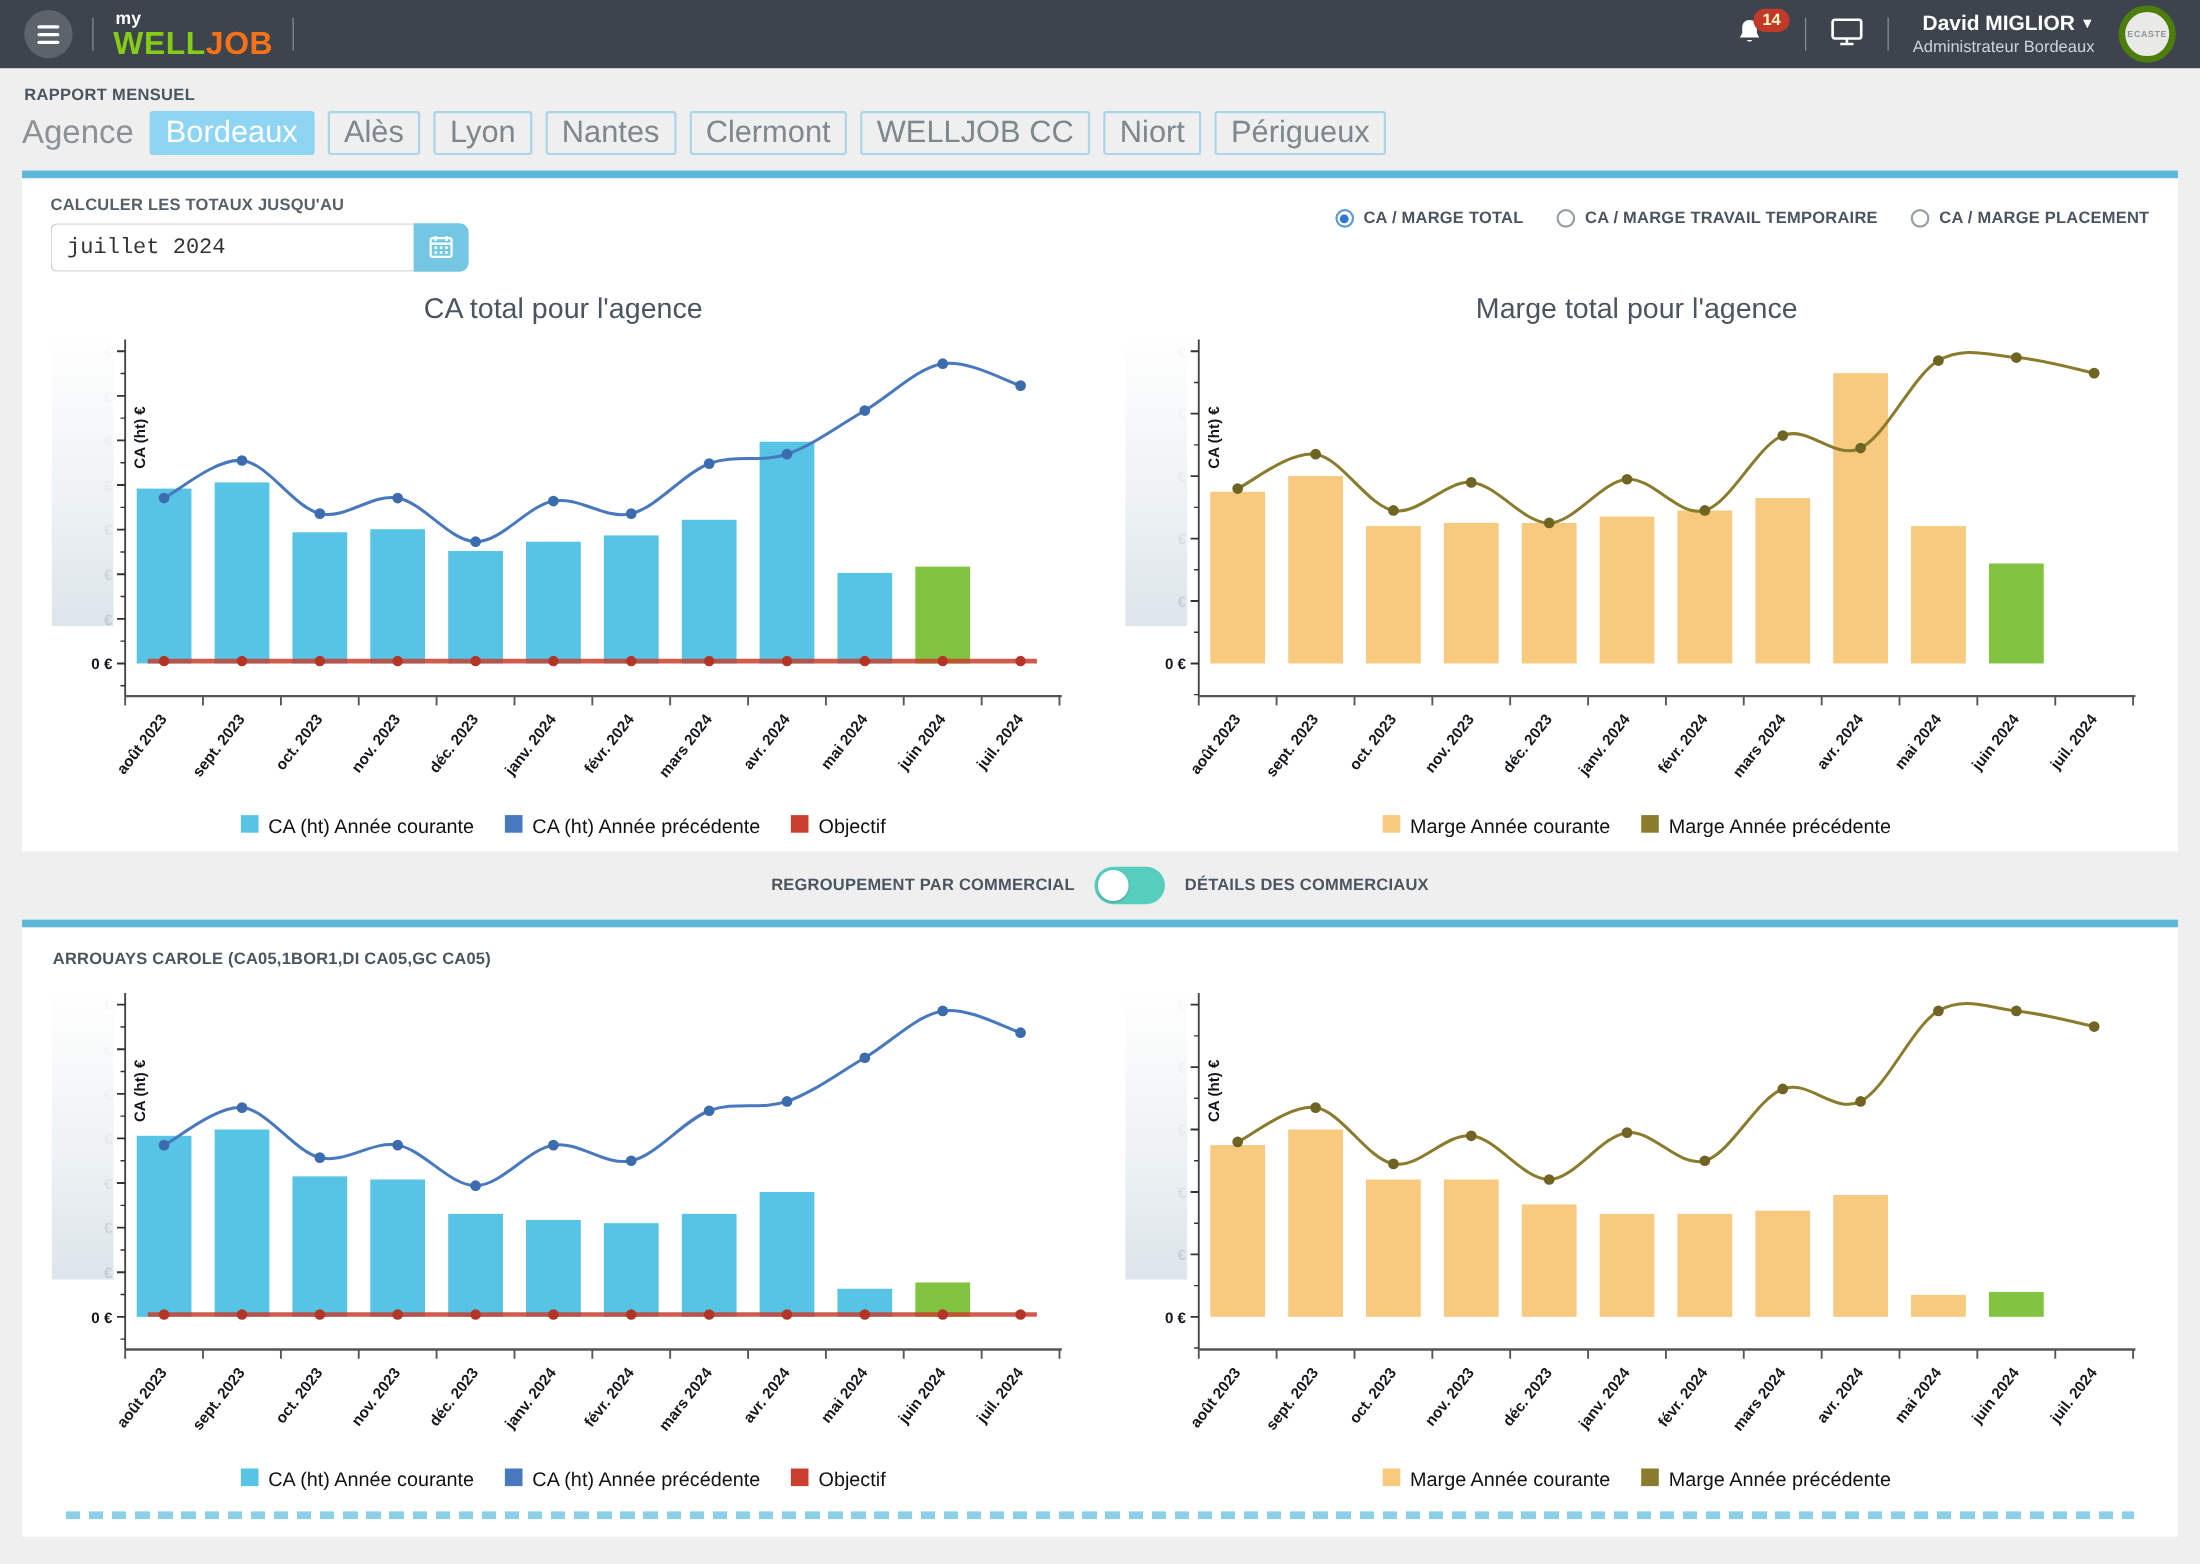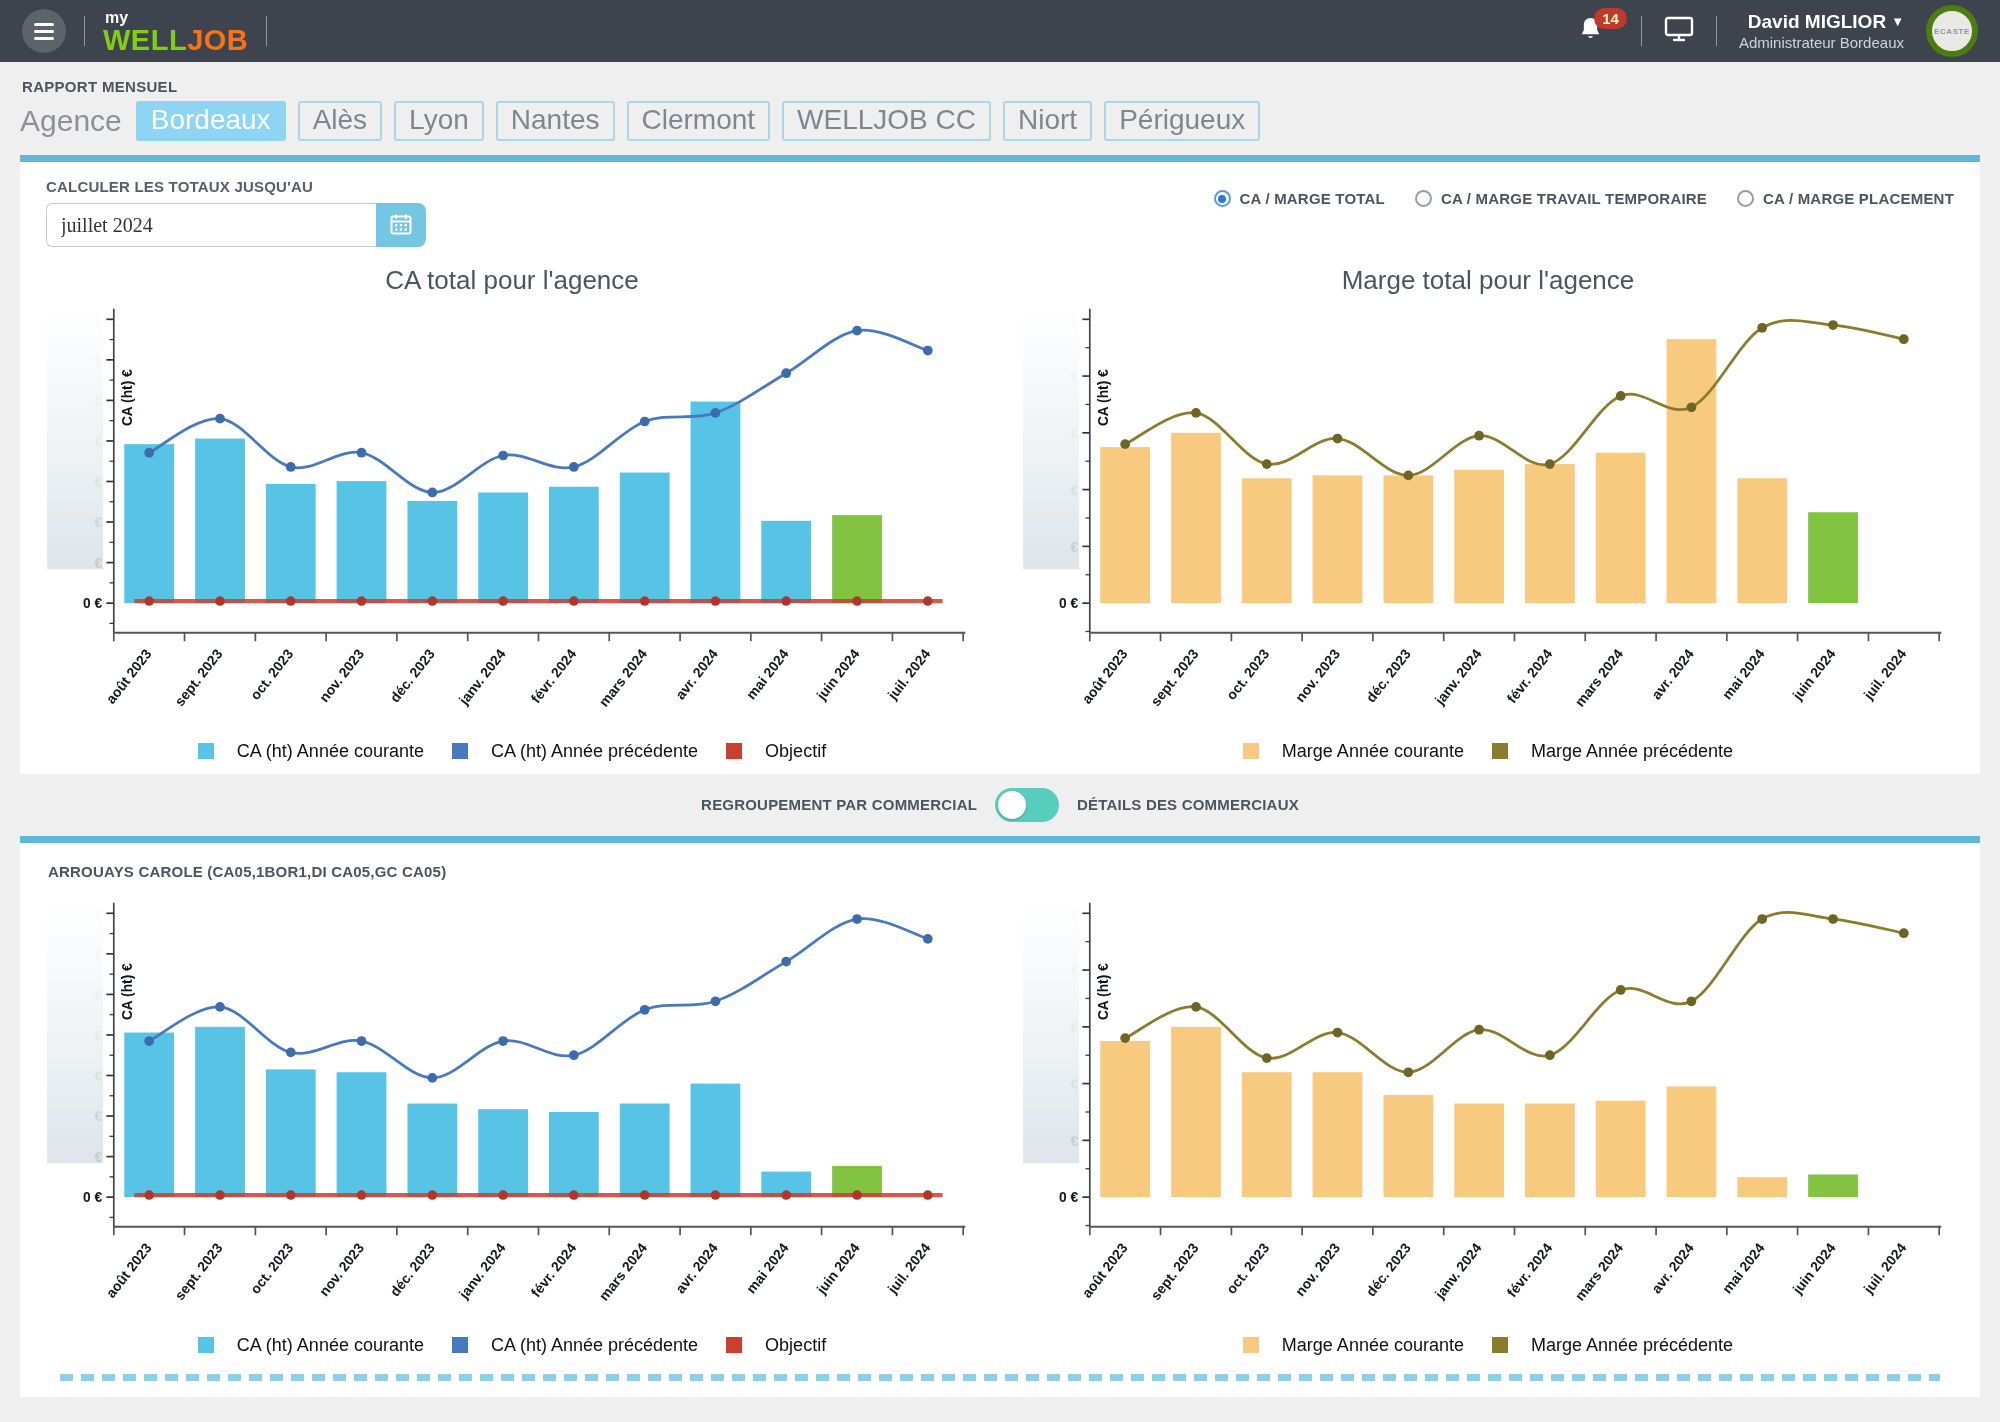--- a/index.html
+++ b/index.html
@@ -35,37 +35,37 @@
   .tab { border: 2px solid #a9d6e8; color: #7c878e; font-size: 28px; padding: 1px 13px 3px; border-radius: 3px; cursor: pointer; background: transparent; white-space: nowrap; }
   .tab.selected { background: #8ed5f3; border-color: #8ed5f3; color: #fff; }
 
   
   .card { background: #fff; border-top: 7px solid #5fb7da; margin: 0 20px; padding: 16px 26px 6px; }
   .card + .gap-row { margin: 14px 0; }
 
   .filters-row { display: flex; justify-content: space-between; align-items: flex-start; }
   .date-label { font-size: 15px; font-weight: bold; color: #55606a; margin-bottom: 8px; letter-spacing: .2px; }
   .date-wrap { display: flex; }
-  .date-wrap input { width: 330px; height: 44px; border: 1px solid #c9c9c9; border-right: none; border-radius: 6px 0 0 6px; padding: 0 14px; font-size: 20px; color: #333; font-family: Liberation Serif, serif; outline: none; }
+  .date-wrap input { width: 330px; height: 44px; border: 1px solid #c9c9c9; border-right: none; border-radius: 6px 0 0 6px; padding: 0 14px; font-size: 20px; color: #333; font-family: Liberation Mono, monospace; outline: none; }
   .cal-btn { width: 50px; height: 44px; background: #74c7e3; border: none; border-radius: 0 8px 8px 0; cursor: pointer; display: flex; align-items: center; justify-content: center; }
 
   .radios { display: flex; align-items: center; gap: 30px; margin-top: 12px; }
   .radio-item { display: flex; align-items: center; gap: 9px; cursor: pointer; }
   .radio { width: 17px; height: 17px; border-radius: 50%; border: 2px solid #959ea6; background: #fff; position: relative; flex: none; }
   .radio.selected { border-color: #5b9bd5; }
   .radio.selected::after { content: ""; position: absolute; left: 2.5px; top: 2.5px; width: 8px; height: 8px; border-radius: 50%; background: #2e77d5; }
   .radio-label { font-size: 15px; font-weight: bold; color: #4a5560; letter-spacing: .2px; }
 
   
   .charts-row { display: flex; gap: 44px; margin-top: 10px; }
   .chart-block { flex: 1; min-width: 0; }
   .chart-title { text-align: center; font-size: 26px; color: #4a5560; margin: 8px 0 0; }
   svg.chart { width: 100%; display: block; font-family: "Liberation Sans", sans-serif; }
   .legend-row { display: flex; justify-content: center; align-items: center; gap: 28px; margin: 0 0 6px; }
-  .legend-item { display: flex; align-items: center; gap: 23px; font-size: 18px; color: #111; }
+  .legend-item { display: flex; gap: 9px; font-size: 18px; color: #111; }
   .swatch { width: 16px; height: 16px; flex: none; }
 
   
   .gap-row { display: flex; align-items: center; justify-content: center; gap: 18px; }
   .toggle-label { font-size: 15px; font-weight: bold; color: #4a5560; letter-spacing: .2px; }
   .toggle { width: 64px; height: 34px; border-radius: 17px; background: #57cdbd; position: relative; cursor: pointer; flex: none; }
   .toggle .knob { position: absolute; left: 3px; top: 3px; width: 28px; height: 28px; border-radius: 50%; background: #fff; box-shadow: 0 1px 2px rgba(0,0,0,.25); }
 
   .section-title { font-size: 15px; font-weight: bold; color: #4a5560; letter-spacing: .2px; margin: 4px 0 0 2px; }
 

